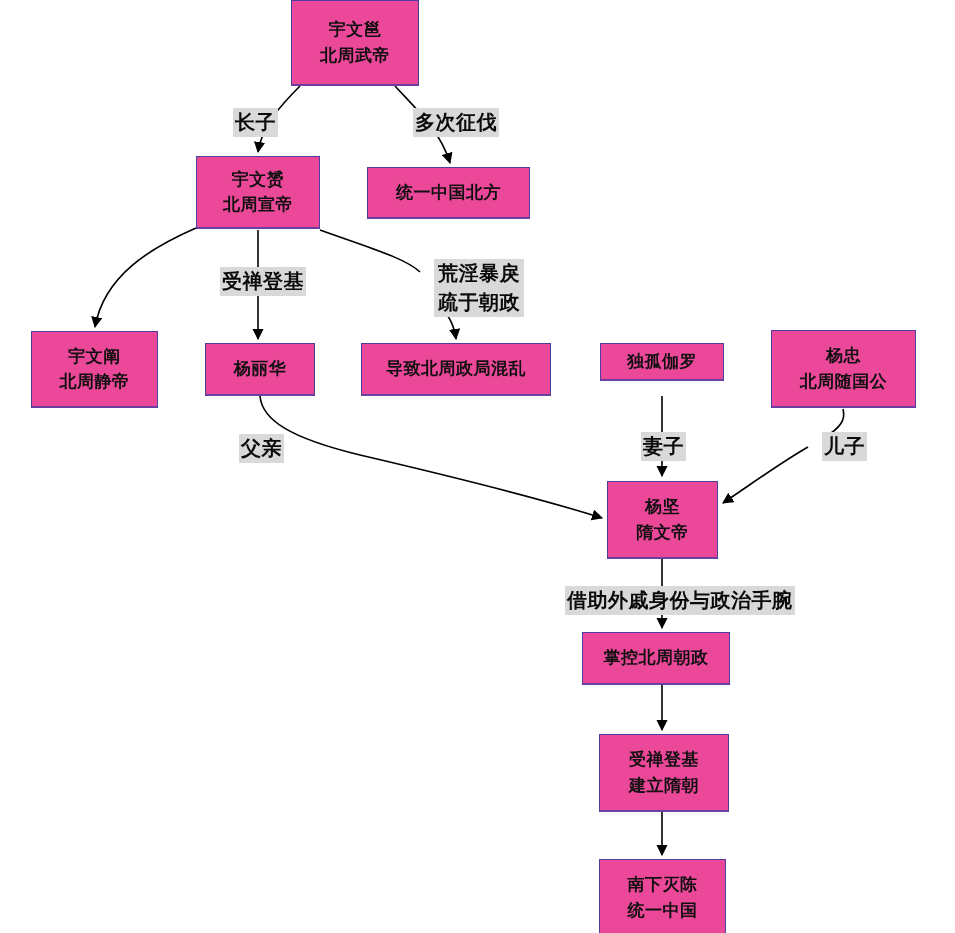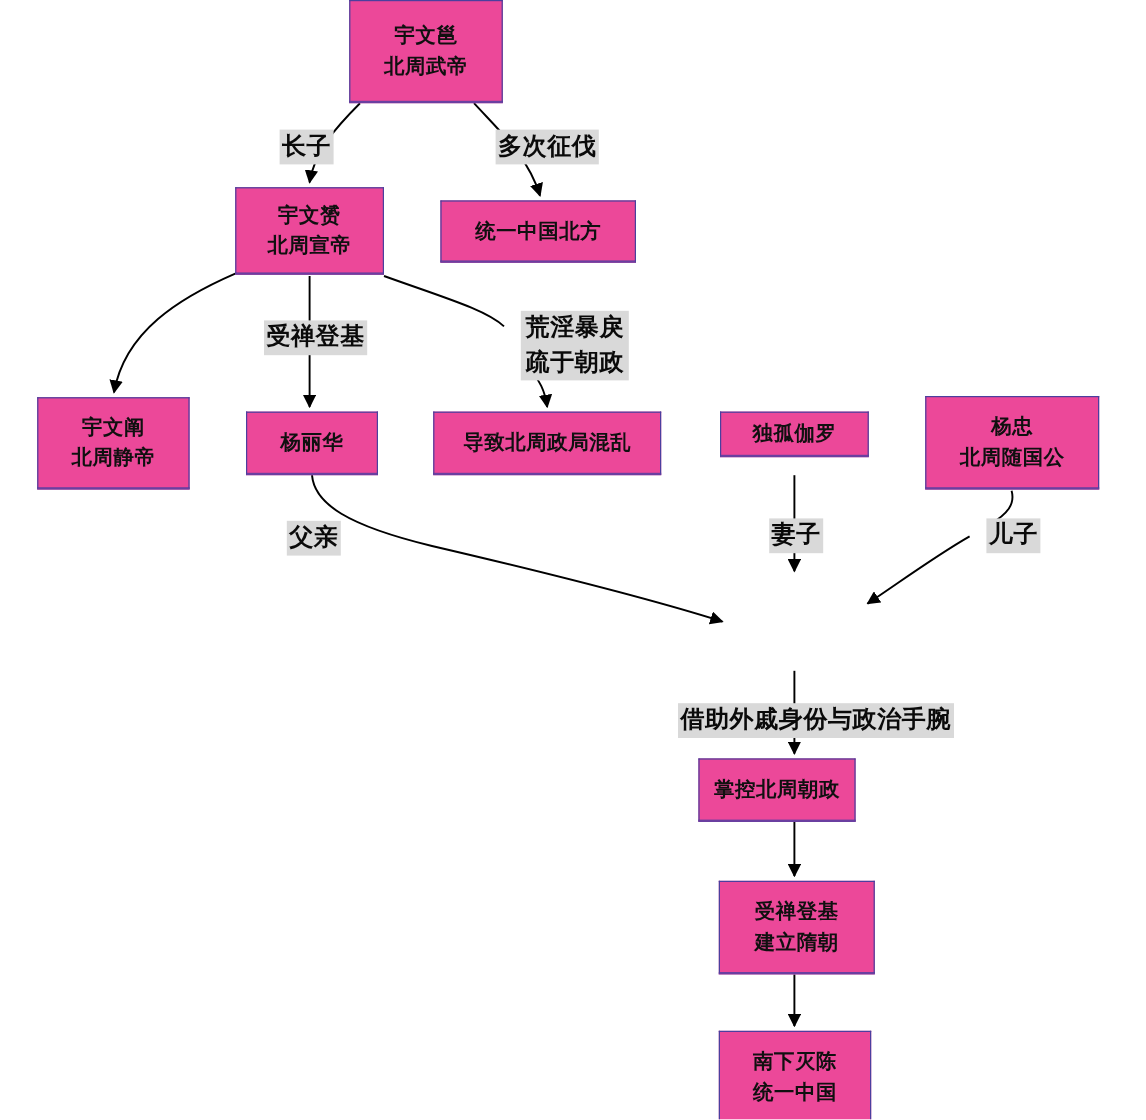--- a/index.html
+++ b/index.html
@@ -125,22 +125,26 @@
 
   <div class="node" style="left:600px; top:343px; width:124px; height:38px;">
     <span>独孤伽罗</span>
   </div>
 
   <div class="node" style="left:771px; top:330px; width:145px; height:78px;">
     <span>杨忠</span>
     <span class="line2">北周随国公</span>
   </div>
 
+  <div class="node" style="left:607px; top:481px; width:111px; height:78px;">
+    <span>杨坚</span>
+    <span class="line2">隋文帝</span>
+  </div>
 
-  <div class="node" style="left:582px; top:632px; width:131px; height:53px;">
+  <div class="node" style="left:582px; top:632px; width:148px; height:53px;">
     <span>掌控北周朝政</span>
   </div>
 
   <div class="node" style="left:599px; top:734px; width:130px; height:78px;">
     <span>受禅登基</span>
     <span class="line2">建立隋朝</span>
   </div>
 
   <div class="node" style="left:599px; top:859px; width:127px; height:78px;">
     <span>南下灭陈</span>

